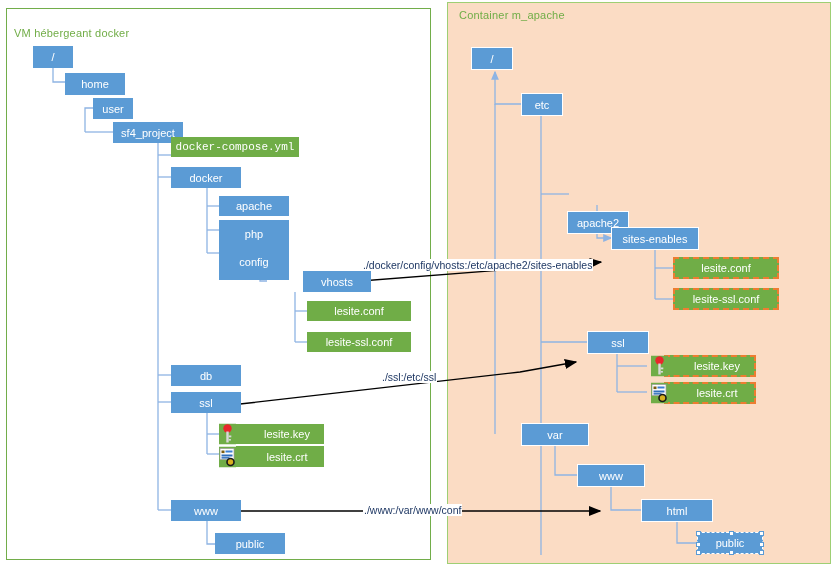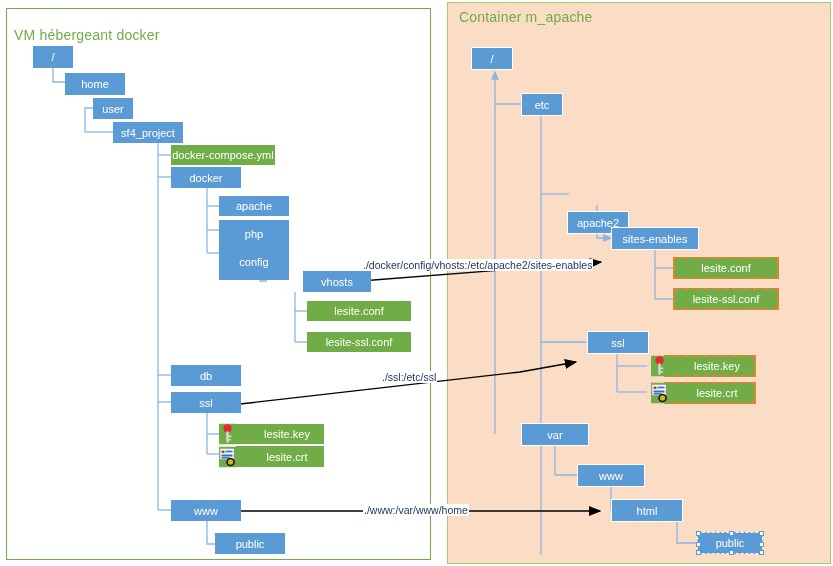--- a/index.html
+++ b/index.html
@@ -4,21 +4,21 @@
 <style>
   html,body{margin:0;padding:0;background:#ffffff;}
   body{width:833px;height:566px;position:relative;overflow:hidden;
        font-family:"Liberation Sans", sans-serif;}
   #stage{position:absolute;left:0;top:0;width:833px;height:566px;}
 
   .panel{position:absolute;box-sizing:border-box;}
   .panel-vm{left:6px;top:8px;width:425px;height:552px;border:1.5px solid #72ad4a;background:#ffffff;}
   .panel-ct{left:447px;top:2px;width:384px;height:562px;border:1.5px solid #9ecf74;background:#fbdcc4;}
 
-  .panel-title{position:absolute;color:#71ad47;font-size:14px;white-space:nowrap;letter-spacing:.2px;}
+  .panel-title{position:absolute;color:#71ad47;font-size:11px;white-space:nowrap;letter-spacing:.2px;}
   .t-vm{left:14px;top:27px;}
   .t-ct{left:459px;top:9px;}
 
   
   svg.wires{position:absolute;left:0;top:0;width:833px;height:566px;overflow:visible;}
 
   .node{position:absolute;box-sizing:border-box;display:flex;align-items:center;justify-content:center;
         font-size:11px;color:#ffffff;white-space:nowrap;}
   .blue{background:#5b9bd5;}
   .blue-w{background:#5b9bd5;border:1px solid #ffffff;}
@@ -136,21 +136,21 @@
   </div>
 
   <div class="node blue" style="left:93px;top:98px;width:40px;height:21px;">
     <span>user</span>
   </div>
 
   <div class="node blue" style="left:113px;top:122px;width:70px;height:21px;">
     <span>sf4_project</span>
   </div>
 
-  <div class="node green" style="left:171px;top:145px;width:104px;height:20px;">
+  <div class="node green" style="left:171px;top:137px;width:128px;height:20px;font-family:Liberation Mono, monospace;">
     <span>docker-compose.yml</span>
   </div>
 
   <div class="node blue" style="left:171px;top:167px;width:70px;height:21px;">
     <span>docker</span>
   </div>
 
   <div class="node blue" style="left:219px;top:196px;width:70px;height:20px;">
     <span>apache</span>
   </div>
@@ -278,35 +278,35 @@
   </div>
 
   <div class="node blue-w" style="left:521px;top:423px;width:68px;height:23px;">
     <span>var</span>
   </div>
 
   <div class="node blue-w" style="left:577px;top:464px;width:68px;height:23px;">
     <span>www</span>
   </div>
 
-  <div class="node blue-w" style="left:611px;top:499px;width:72px;height:23px;">
+  <div class="node blue-w" style="left:641px;top:499px;width:72px;height:23px;">
     <span>html</span>
   </div>
 
   <div class="node sel" style="left:697px;top:532px;width:66px;height:22px;">
     <span class="hdl" style="left:-2px;top:-2px;"></span>
     <span class="hdl" style="left:31px;top:-2px;"></span>
     <span class="hdl" style="right:-2px;top:-2px;"></span>
     <span class="hdl" style="left:-2px;top:9px;"></span>
     <span class="hdl" style="right:-2px;top:9px;"></span>
     <span class="hdl" style="left:-2px;bottom:-2px;"></span>
     <span class="hdl" style="left:31px;bottom:-2px;"></span>
     <span class="hdl" style="right:-2px;bottom:-2px;"></span>
     <span>public</span>
   </div>
 
   <div class="mlabel" style="left:362px;top:259px;">./docker/config/vhosts:/etc/apache2/sites-enables</div>
 
   <div class="mlabel" style="left:381px;top:371px;">./ssl:/etc/ssl</div>
 
-  <div class="mlabel" style="left:363px;top:504px;">./www:/var/www/home</div>
+  <div class="mlabel" style="left:363px;top:504px;">./www:/var/www/conf</div>
 
 </div>
 
 </body></html>

